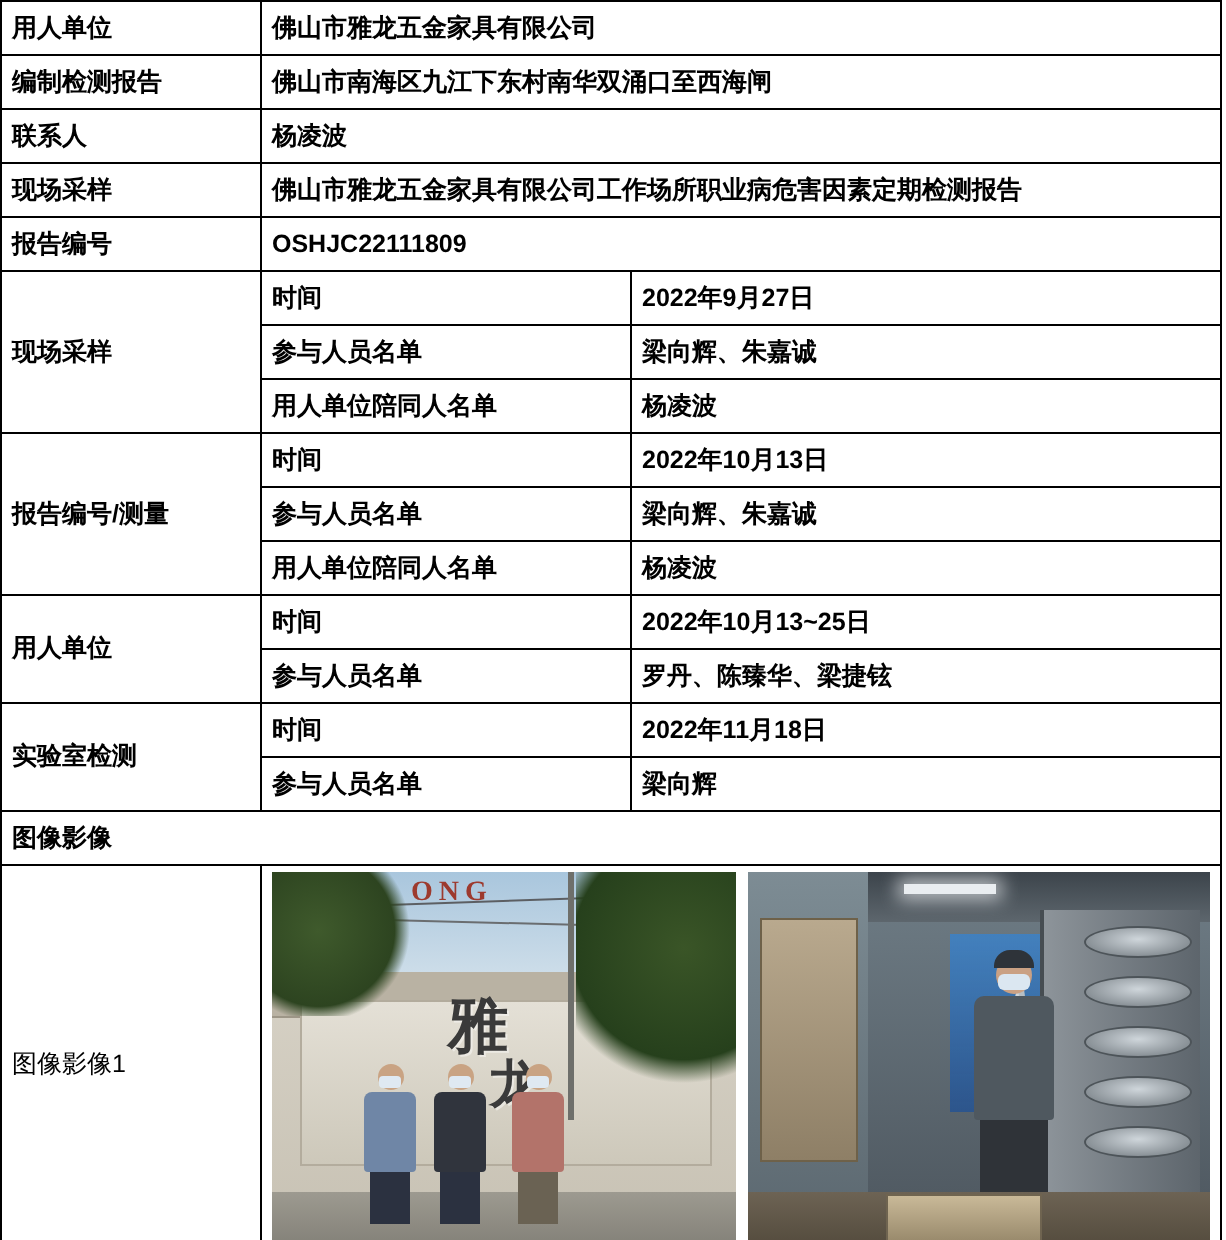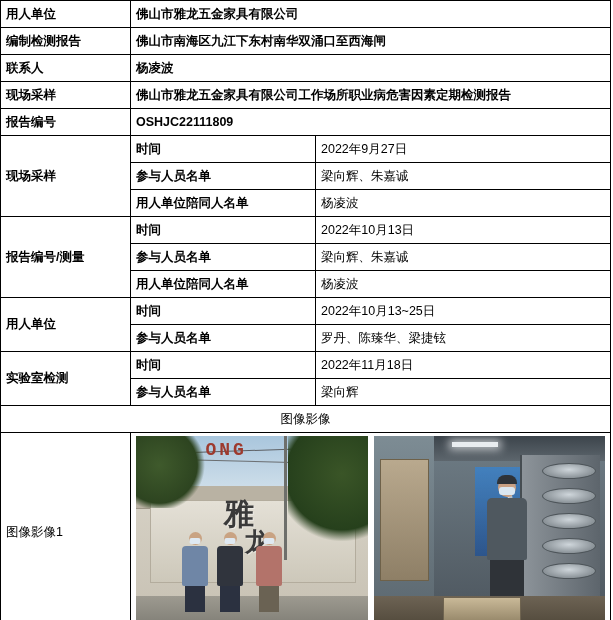--- a/index.html
+++ b/index.html
@@ -35,25 +35,24 @@
     margin-top: 32px;
   }
   td.value {
     font-weight: bold;
   }
   td.sublabel {
     width: 185px;
     font-weight: bold;
   }
   td.subvalue {
-    font-weight: normal;
+    font-weight: bold;
   }
   td.section-title {
-    text-align: center;
-    font-weight: normal;
+    font-weight: bold;
     font-size: 13px;
     padding: 4px 0;
   }
   td.img-label {
     font-weight: normal;
     vertical-align: middle;
     height: 200px;
   }
   .img-cell {
     padding: 4px 2px 4px 2px;
@@ -116,23 +115,23 @@
     font-size:11px; line-height:1.15; color:#4a4a4a;
     font-family:"Liberation Serif","DejaVu Serif",serif;
   }
   .p1-vert2 {
     position:absolute; right:2%; top:34%;
     writing-mode: vertical-rl;
     font-size:11px; line-height:1.15; color:#4a4a4a;
     font-family:"Liberation Serif","DejaVu Serif",serif;
   }
   .p1-top-red {
-    position:absolute; left:30%; top:1%; font-size:18px; font-weight:bold;
+    position:absolute; left:30%; top:1%; font-size:14px; font-weight:bold;
     color:#9d3a2e; letter-spacing:3px;
-    font-family:Liberation Mono, monospace;
+    font-family:Liberation Serif, serif;
   }
   .p1-ground {
     position:absolute; left:0; bottom:0; width:100%; height:17%;
     background: linear-gradient(#9d9a90, #7d7b73);
   }
   .person { position:absolute; bottom:9%; }
   .person .head {
     width:13px;height:13px;border-radius:50%;margin:0 auto 1px auto;
     background:#c9a383;
   }

